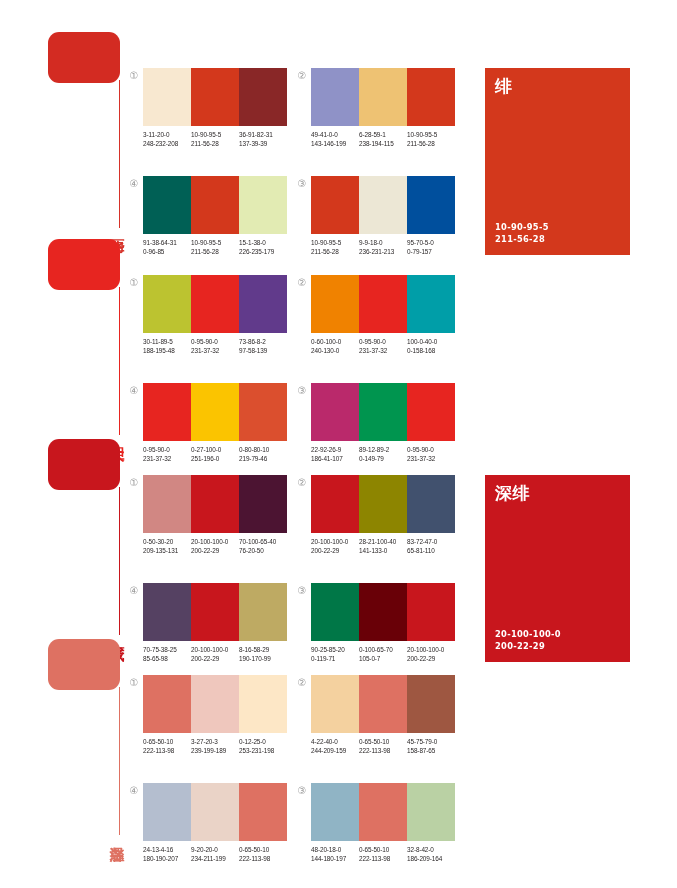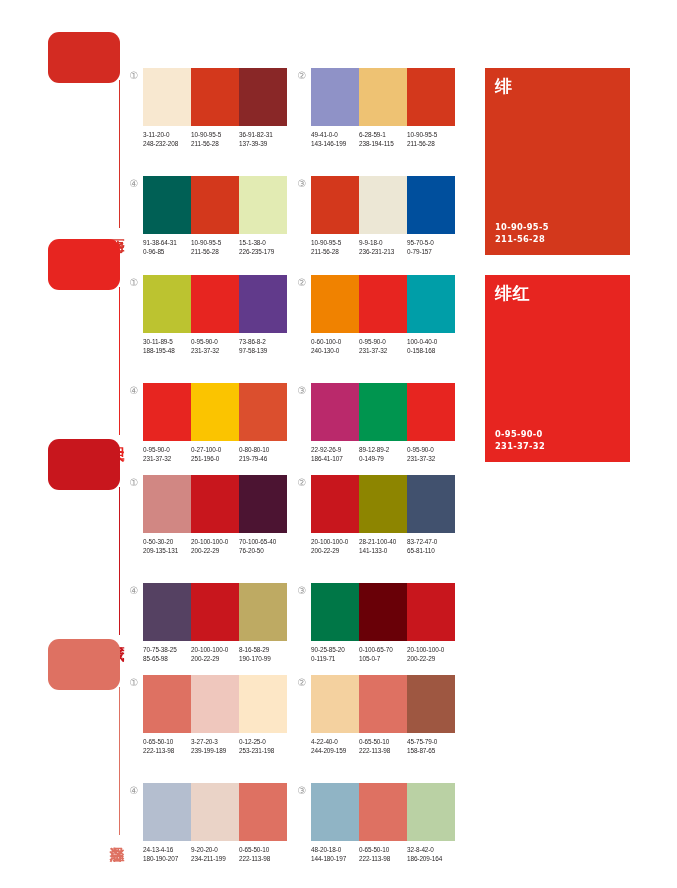--- a/index.html
+++ b/index.html
@@ -349,27 +349,20 @@
           <div class="codecell">
             <span class="cmyk">0-27-100-0</span>
             <span class="rgb">251-196-0</span>
           </div>
           <div class="codecell">
             <span class="cmyk">0-80-80-10</span>
             <span class="rgb">219-79-46</span>
           </div>
         </div>
       </div>
-      <div class="panel" style="background: rgb(231, 37, 32);">
-        <div class="panel-name">绯红</div>
-        <div class="panel-codes">
-          <span>0-95-90-0</span>
-          <span>231-37-32</span>
-        </div>
-      </div>
     </div>
     <div class="block" style="top: 437px;">
       <div class="tab-col">
         <div class="tab-swatch" style="background: rgb(200, 22, 29);"></div>
         <div class="tab-line" style="background: rgb(200, 22, 29);"></div>
         <div class="tab-label" style="color: rgb(200, 22, 29);">威严</div>
       </div>
       <div class="group g1">
         <div class="num">①</div>
         <div class="strip">
@@ -451,20 +444,27 @@
           <div class="codecell">
             <span class="cmyk">20-100-100-0</span>
             <span class="rgb">200-22-29</span>
           </div>
           <div class="codecell">
             <span class="cmyk">8-16-58-29</span>
             <span class="rgb">190-170-99</span>
           </div>
         </div>
       </div>
+      <div class="panel" style="background: rgb(200, 22, 29);">
+        <div class="panel-name">深绯</div>
+        <div class="panel-codes">
+          <span>20-100-100-0</span>
+          <span>200-22-29</span>
+        </div>
+      </div>
     </div>
     <div class="block" style="top: 637px;">
       <div class="tab-col">
         <div class="tab-swatch" style="background: rgb(222, 113, 98);"></div>
         <div class="tab-line" style="background: rgb(222, 113, 98);"></div>
         <div class="tab-label" style="color: rgb(222, 113, 98);">温馨</div>
       </div>
       <div class="group g1">
         <div class="num">①</div>
         <div class="strip">

